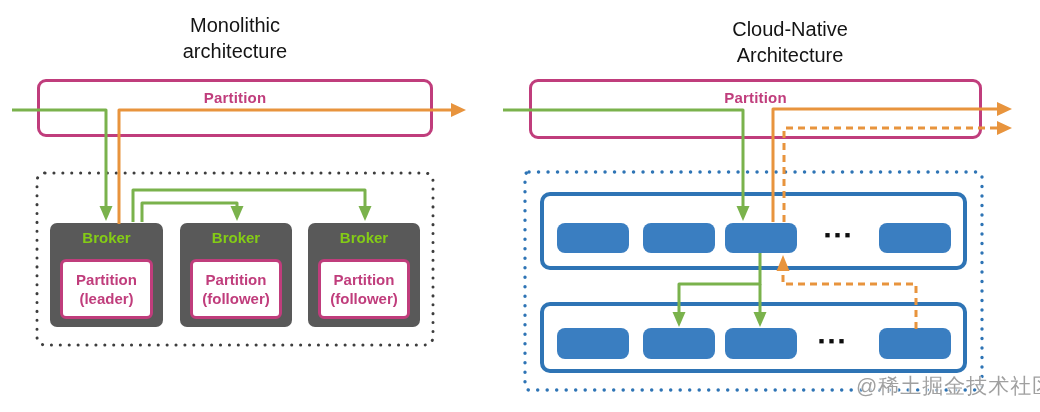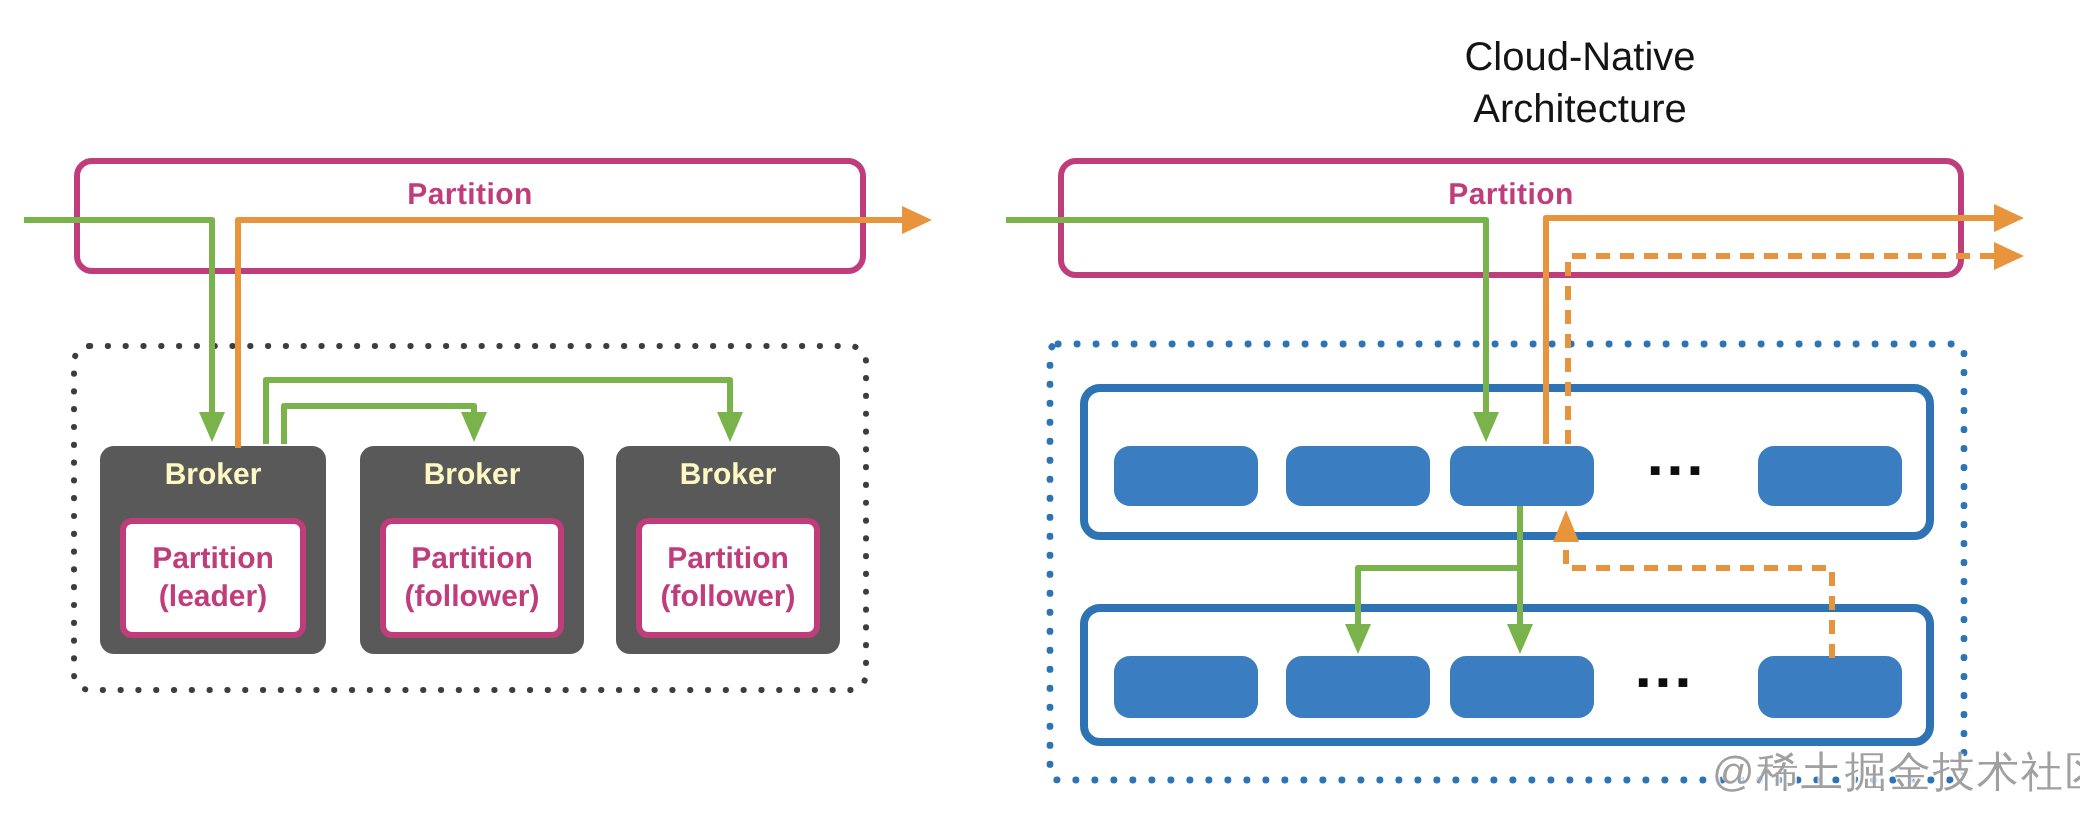--- a/index.html
+++ b/index.html
@@ -36,21 +36,21 @@
   .seg-r2{top:328px;height:31px;}
   .ellipsis{
     position:absolute;width:52px;text-align:center;font-size:9px;letter-spacing:1px;
     color:#0d0d0d;font-weight:bold;
   }
   .broker{
     position:absolute;top:223px;height:104px;background:var(--broker_gray,#595959);
     border-radius:7px;
   }
   .broker-label{
-    margin-top:6px;text-align:center;color:#fef9c3;font-weight:bold;font-size:15px;
+    margin-top:6px;text-align:center;color:#84cc16;font-weight:bold;font-size:15px;
   }
   .broker-partition{
     position:absolute;left:10px;right:10px;top:36px;bottom:8px;background:#ffffff;
     border:3px solid var(--pink,#c03d7c);border-radius:6px;
     display:flex;align-items:center;justify-content:center;
   }
   .broker-partition span{
     white-space:pre-line;text-align:center;color:var(--pink,#c03d7c);
     font-weight:bold;font-size:15px;line-height:19px;
   }
@@ -69,20 +69,22 @@
     color:var(--watermark_gray,#a0a0a0);
     text-shadow:1px 1px 0 rgba(255,255,255,.85),-1px -1px 0 rgba(255,255,255,.7);
     white-space:nowrap;
   }
 </style>
 </head>
 <body>
 
 <div class="canvas">
 
+  <div class="title left-title">Monolithic
+architecture</div>
   <div class="title right-title">Cloud-Native
 Architecture</div>
 
   <div class="partition-box left-pb">
     <div class="pb-label">Partition</div>
   </div>
   <div class="partition-box right-pb">
     <div class="pb-label">Partition</div>
   </div>
 

